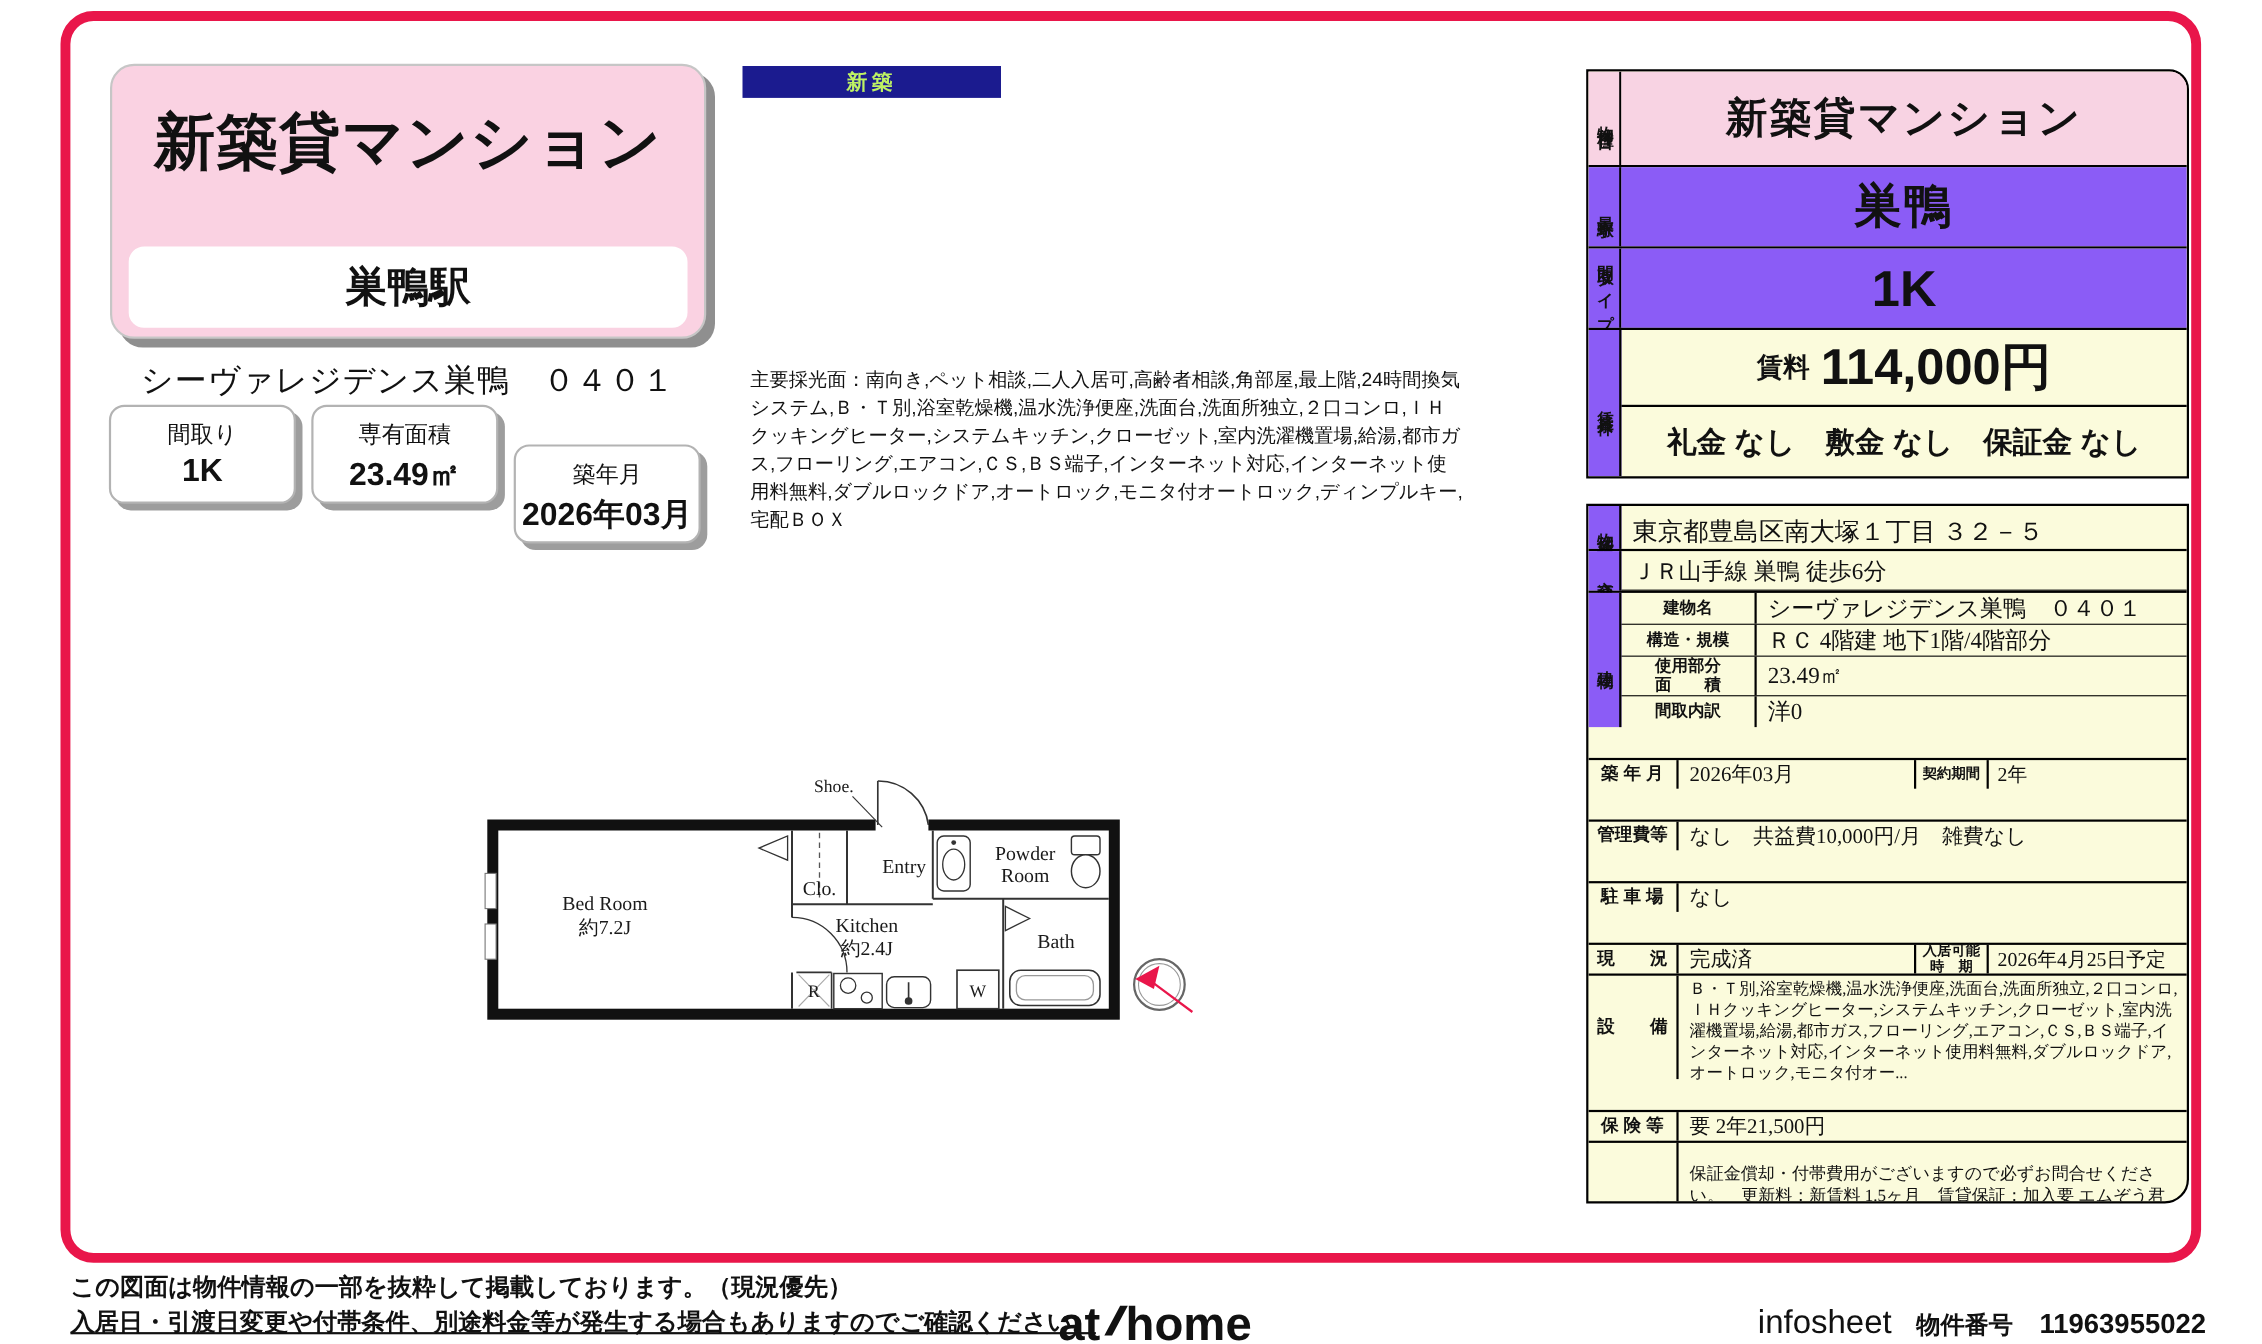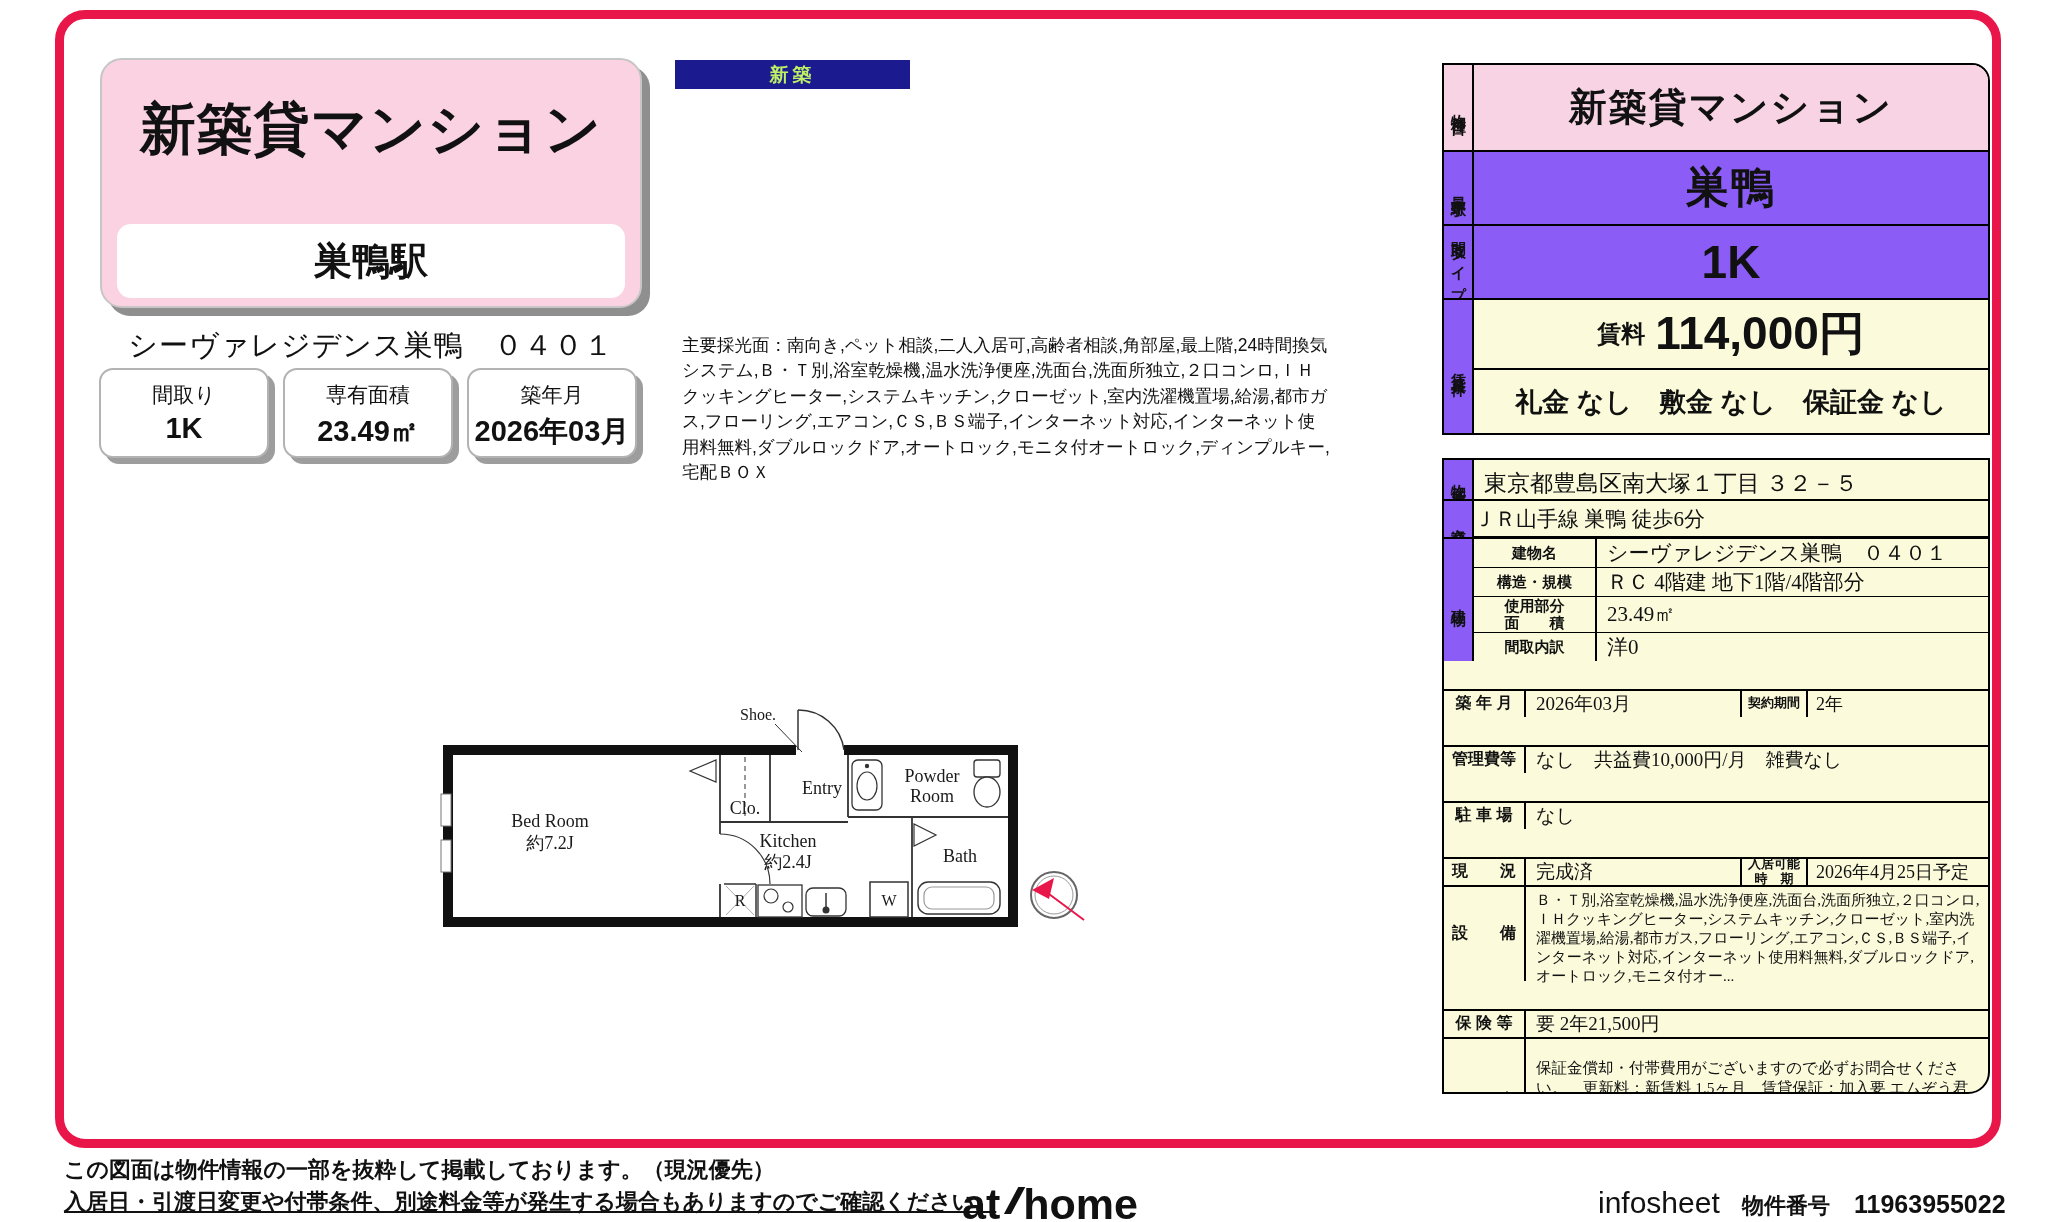--- a/index.html
+++ b/index.html
@@ -68,21 +68,21 @@
   .det-row { display:flex; border-top:2px solid #000; }
   .det-row:first-child { border-top:none; }
   .det-val { flex:1; display:flex; align-items:center; padding-left:10px; font-family:"Liberation Serif", serif; }
   .hlabel { flex:0 0 82px; display:flex; align-items:center; justify-content:center;
           font-size:16px; font-weight:bold; border-right:2px solid #000; text-align:center; }
   .sublabel { flex:0 0 123px; display:flex; flex-direction:column; align-items:center; justify-content:center;
           font-size:15px; font-weight:bold; border-right:2px solid #000; line-height:1.15; }
   .row-loc { height:62px; } .row-loc .det-val { font-size:23px; align-items:flex-start; padding-top:8px; }
   .row-access { height:70px; }
   .access-col { flex:1; display:flex; flex-direction:column; }
-  .access-l1 { height:36px; border-bottom:1.5px solid #000; display:flex; align-items:center; 
+  .access-l1 { height:36px; border-bottom:1.5px solid #000; display:flex; align-items:center; padding-left:10px;
           font-family:"Liberation Serif", serif; font-size:21px; }
   .access-l2 { flex:1; }
   .row-bldg { height:150px; }
   .bldg-col { flex:1; display:flex; flex-direction:column; }
   .bldg-sub { display:flex; flex:1; border-top:1.5px solid #000; }
   .bldg-sub:first-child { border-top:none; }
   .bldg-sub .det-val { font-size:21px; }
   .row-thin { height:28px;margin-top:28px; }
   .row-thin .det-val { font-size:19px; }
   .hlabel2 { flex:0 0 68px; border-left:2px solid #000; border-right:2px solid #000;
@@ -122,21 +122,21 @@
   <div class="hero-bldg">シーヴァレジデンス巣鴨　０４０１</div>
 
   <div class="spec-box" style="left:99px;">
     <div class="spec-label">間取り</div>
     <div class="spec-value">1K</div>
   </div>
   <div class="spec-box" style="left:283px;">
     <div class="spec-label">専有面積</div>
     <div class="spec-value">23.49㎡</div>
   </div>
-  <div class="spec-box" style="left:467px;">
+  <div class="spec-box" style="left:467px;margin-top:36px;">
     <div class="spec-label">築年月</div>
     <div class="spec-value">2026年03月</div>
   </div>
 
   <div class="badge-new">新築</div>
   <div class="cp-body">主要採光面：南向き,ペット相談,二人入居可,高齢者相談,角部屋,最上階,24時間換気システム,Ｂ・Ｔ別,浴室乾燥機,温水洗浄便座,洗面台,洗面所独立,２口コンロ,ＩＨクッキングヒーター,システムキッチン,クローゼット,室内洗濯機置場,給湯,都市ガス,フローリング,エアコン,ＣＳ,ＢＳ端子,インターネット対応,インターネット使用料無料,ダブルロックドア,オートロック,モニタ付オートロック,ディンプルキー,宅配ＢＯＸ</div>
 
   <svg class="floorplan" width="660" height="245" viewBox="0 0 660 245">
 
     <rect x="8" y="48" width="565" height="172" fill="#ffffff" stroke="#111111" stroke-width="10"></rect>

